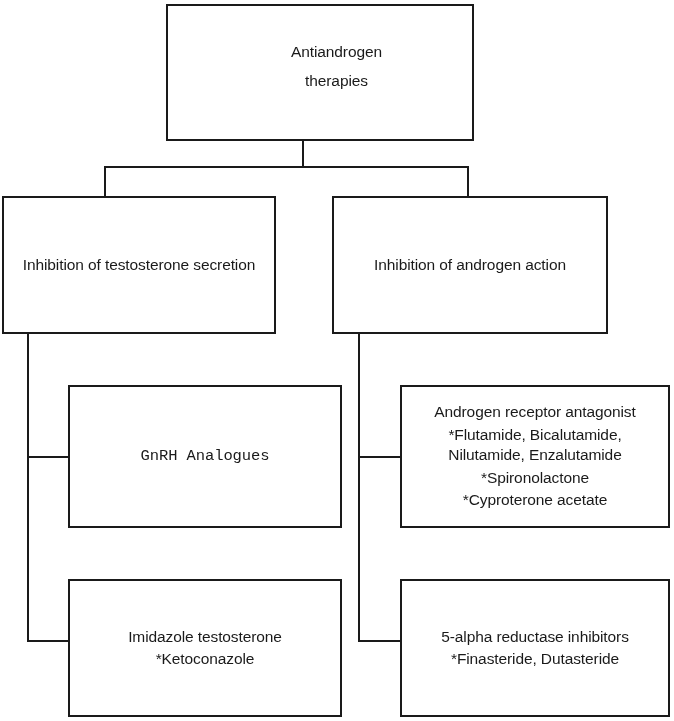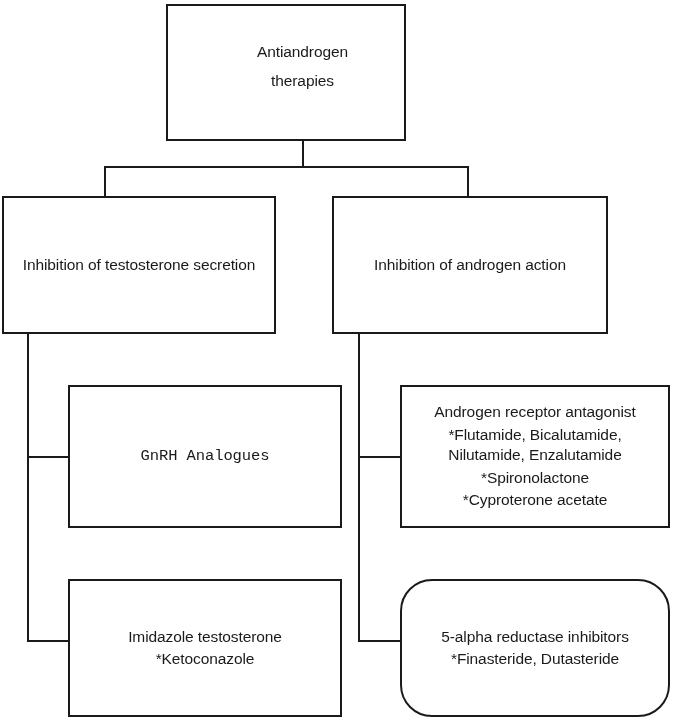--- a/index.html
+++ b/index.html
@@ -67,21 +67,21 @@
   <div class="connector v" style="left:467px; top:166px; height:31px;"></div>
 
   <div class="connector v" style="left:27px; top:333px; height:309px;"></div>
   <div class="connector h" style="left:27px; top:456px; width:42px;"></div>
   <div class="connector h" style="left:27px; top:640px; width:42px;"></div>
 
   <div class="connector v" style="left:358px; top:333px; height:309px;"></div>
   <div class="connector h" style="left:358px; top:456px; width:43px;"></div>
   <div class="connector h" style="left:358px; top:640px; width:43px;"></div>
 
-  <div class="node valign-top" id="node-root" style="left:166px; top:4px; width:240px; height:137px;padding-left:33px;">
+  <div class="node valign-top" id="node-root" style="left:166px; top:4px; width:308px; height:137px;padding-left:33px;">
     <div class="lines">
       <div>Antiandrogen</div>
       <div>therapies</div>
     </div>
   </div>
 
   <div class="node valign-center" id="node-inhib-testosterone" style="left:2px; top:196px; width:274px; height:138px;">
     <div class="lines">
       <div>Inhibition of testosterone secretion</div>
     </div>
@@ -109,20 +109,20 @@
     </div>
   </div>
 
   <div class="node valign-center" style="left:68px; top:579px; width:274px; height:138px;">
     <div class="lines">
       <div>Imidazole testosterone</div>
       <div>*Ketoconazole</div>
     </div>
   </div>
 
-  <div class="node valign-center" style="left:400px; top:579px; width:270px; height:138px;border-radius:32px;">
+  <div class="node valign-center" style="left:400px; top:579px; width:270px; height:138px;">
     <div class="lines">
       <div>5-alpha reductase inhibitors</div>
       <div>*Finasteride, Dutasteride</div>
     </div>
   </div>
 
 </div>
 
 </body></html>

